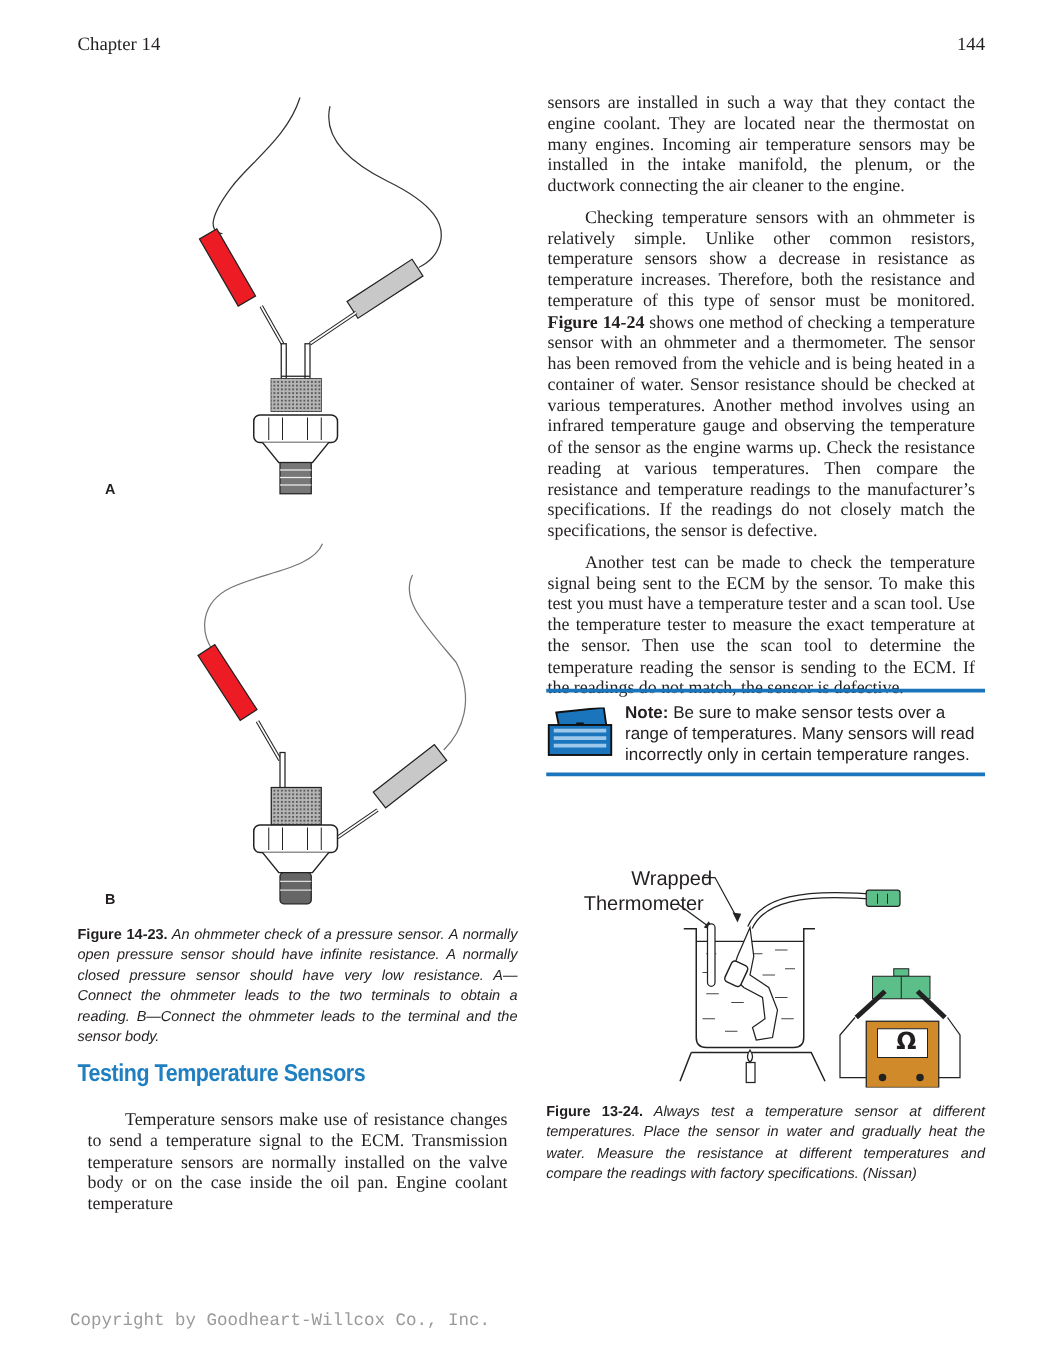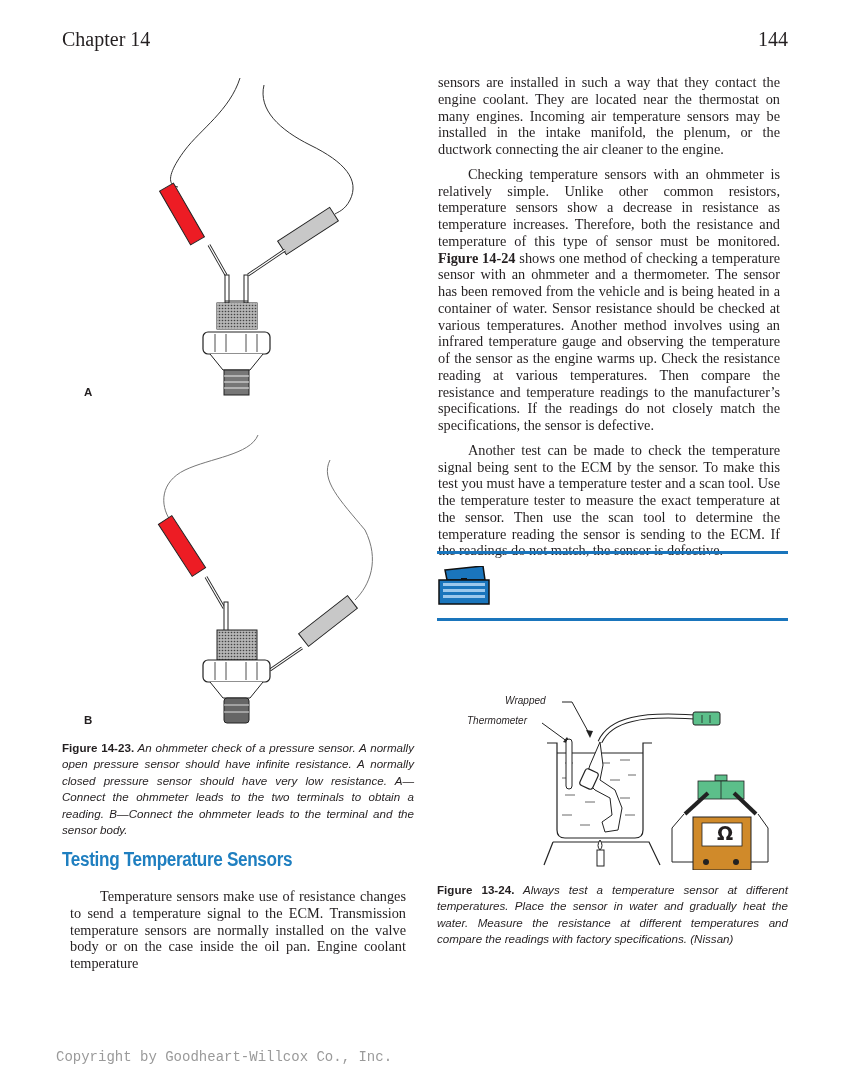--- a/index.html
+++ b/index.html
@@ -1,18 +1,18 @@
 <!DOCTYPE html>
 <html><head>
 <meta charset="utf-8">
 <style>
   html, body { margin: 0; padding: 0; background: #ffffff; }
   body { width: 849px; height: 1087px; position: relative; overflow: hidden; font-family: "Liberation Serif", serif; color: #231f20; }
   .abs { position: absolute; }
-  .running-head { left: 62px; top: 28px; width: 726px; height: 20px; font-size: 20px; font-family: "Liberation Serif", serif; }
+  .running-head { left: 62px; top: 28px; width: 726px; height: 20px; font-size: 15px; font-family: "Liberation Serif", serif; }
   .running-head .chap { position: absolute; left: 0; top: 0; }
   .running-head .title { position: absolute; left: 80px; top: 0; }
   .running-head .pnum { position: absolute; right: 0; top: 0; }
 
   .body-text { font-family: "Liberation Serif", serif; font-size: 14.3px; line-height: 16.75px; text-align: justify; }
   .body-text p { margin: 8px; }
   .body-text p.indent { text-indent: 30px; }
   .body-text b { font-weight: bold; }
 
   .right-col { left: 430px; top: 66px; width: 358px; }
@@ -22,21 +22,21 @@
 
   .caption { font-family: "Liberation Sans", sans-serif; font-size: 11.6px; line-height: 16.4px; text-align: justify; font-style: italic; }
   .caption .fignum { font-style: normal; font-weight: bold; }
 
   .section-heading { left: 62px; top: 848px; font-family: "Liberation Sans", sans-serif; font-weight: bold; font-size: 19.5px; color: #1f7fc0; letter-spacing: -0.4px; transform: scaleX(0.88); transform-origin: left top; white-space: nowrap; }
 
   .note-box { left: 437px; top: 551px; width: 351px; height: 64px; border-top: 3px solid #1a75bc; border-bottom: 3px solid #1a75bc; }
   .note-text { position: absolute; left: 63px; top: 7px; width: 288px; font-family: "Liberation Sans", sans-serif; font-size: 13.6px; line-height: 17px; }
   .note-text b { font-weight: bold; }
 
-  .callout { font-family: "Liberation Sans", sans-serif; font-size: 10px; font-style: italic; }
+  .callout { font-family: "Liberation Sans", sans-serif; font-size: 16px; }
 
   .copyright { left: 56px; top: 1049px; font-family: Liberation Mono, monospace; font-size: 14px; color: #9a9a9a; }
 </style>
 </head>
 <body>
 
 <div class="abs running-head">
   <span class="chap">Chapter 14</span>
   <span class="pnum">144</span>
 </div>
@@ -138,20 +138,21 @@
 
 <div class="abs note-box">
   <svg style="position:absolute;left:0;top:12px;" width="56" height="40" viewBox="0 0 56 40">
     <polygon points="8,4 46,0 48,14 10,14" fill="#1a75bc" stroke="#111" stroke-width="1.5"></polygon>
     <rect x="2" y="14" width="50" height="24" fill="#1a75bc" stroke="#111" stroke-width="1.5"></rect>
     <rect x="6" y="17" width="42" height="3" fill="#9cc8ec"></rect>
     <rect x="6" y="23" width="42" height="3" fill="#9cc8ec"></rect>
     <rect x="6" y="29" width="42" height="3" fill="#9cc8ec"></rect>
     <rect x="24" y="12" width="6" height="2" fill="#111"></rect>
   </svg>
+  <div class="note-text"><b>Note:</b><span> Be sure to make sensor tests over a range of temperatures. Many sensors will read incorrectly only in certain temperature ranges.</span></div>
 </div>
 
 <svg class="abs" style="left:440px;top:680px;" width="330" height="190" viewBox="0 0 330 190">
 
   <path d="M122,22 L132,22 L150,55" fill="none" stroke="#222" stroke-width="1"></path>
   <polygon points="150,58 146,50 153,51" fill="#222"></polygon>
   <path d="M102,43 L128,62" fill="none" stroke="#222" stroke-width="1"></path>
   <polygon points="131,64 123,62 127,57" fill="#222"></polygon>
 
   <path d="M160,62 C170,40 200,32 265,38" fill="none" stroke="#222" stroke-width="5"></path>

